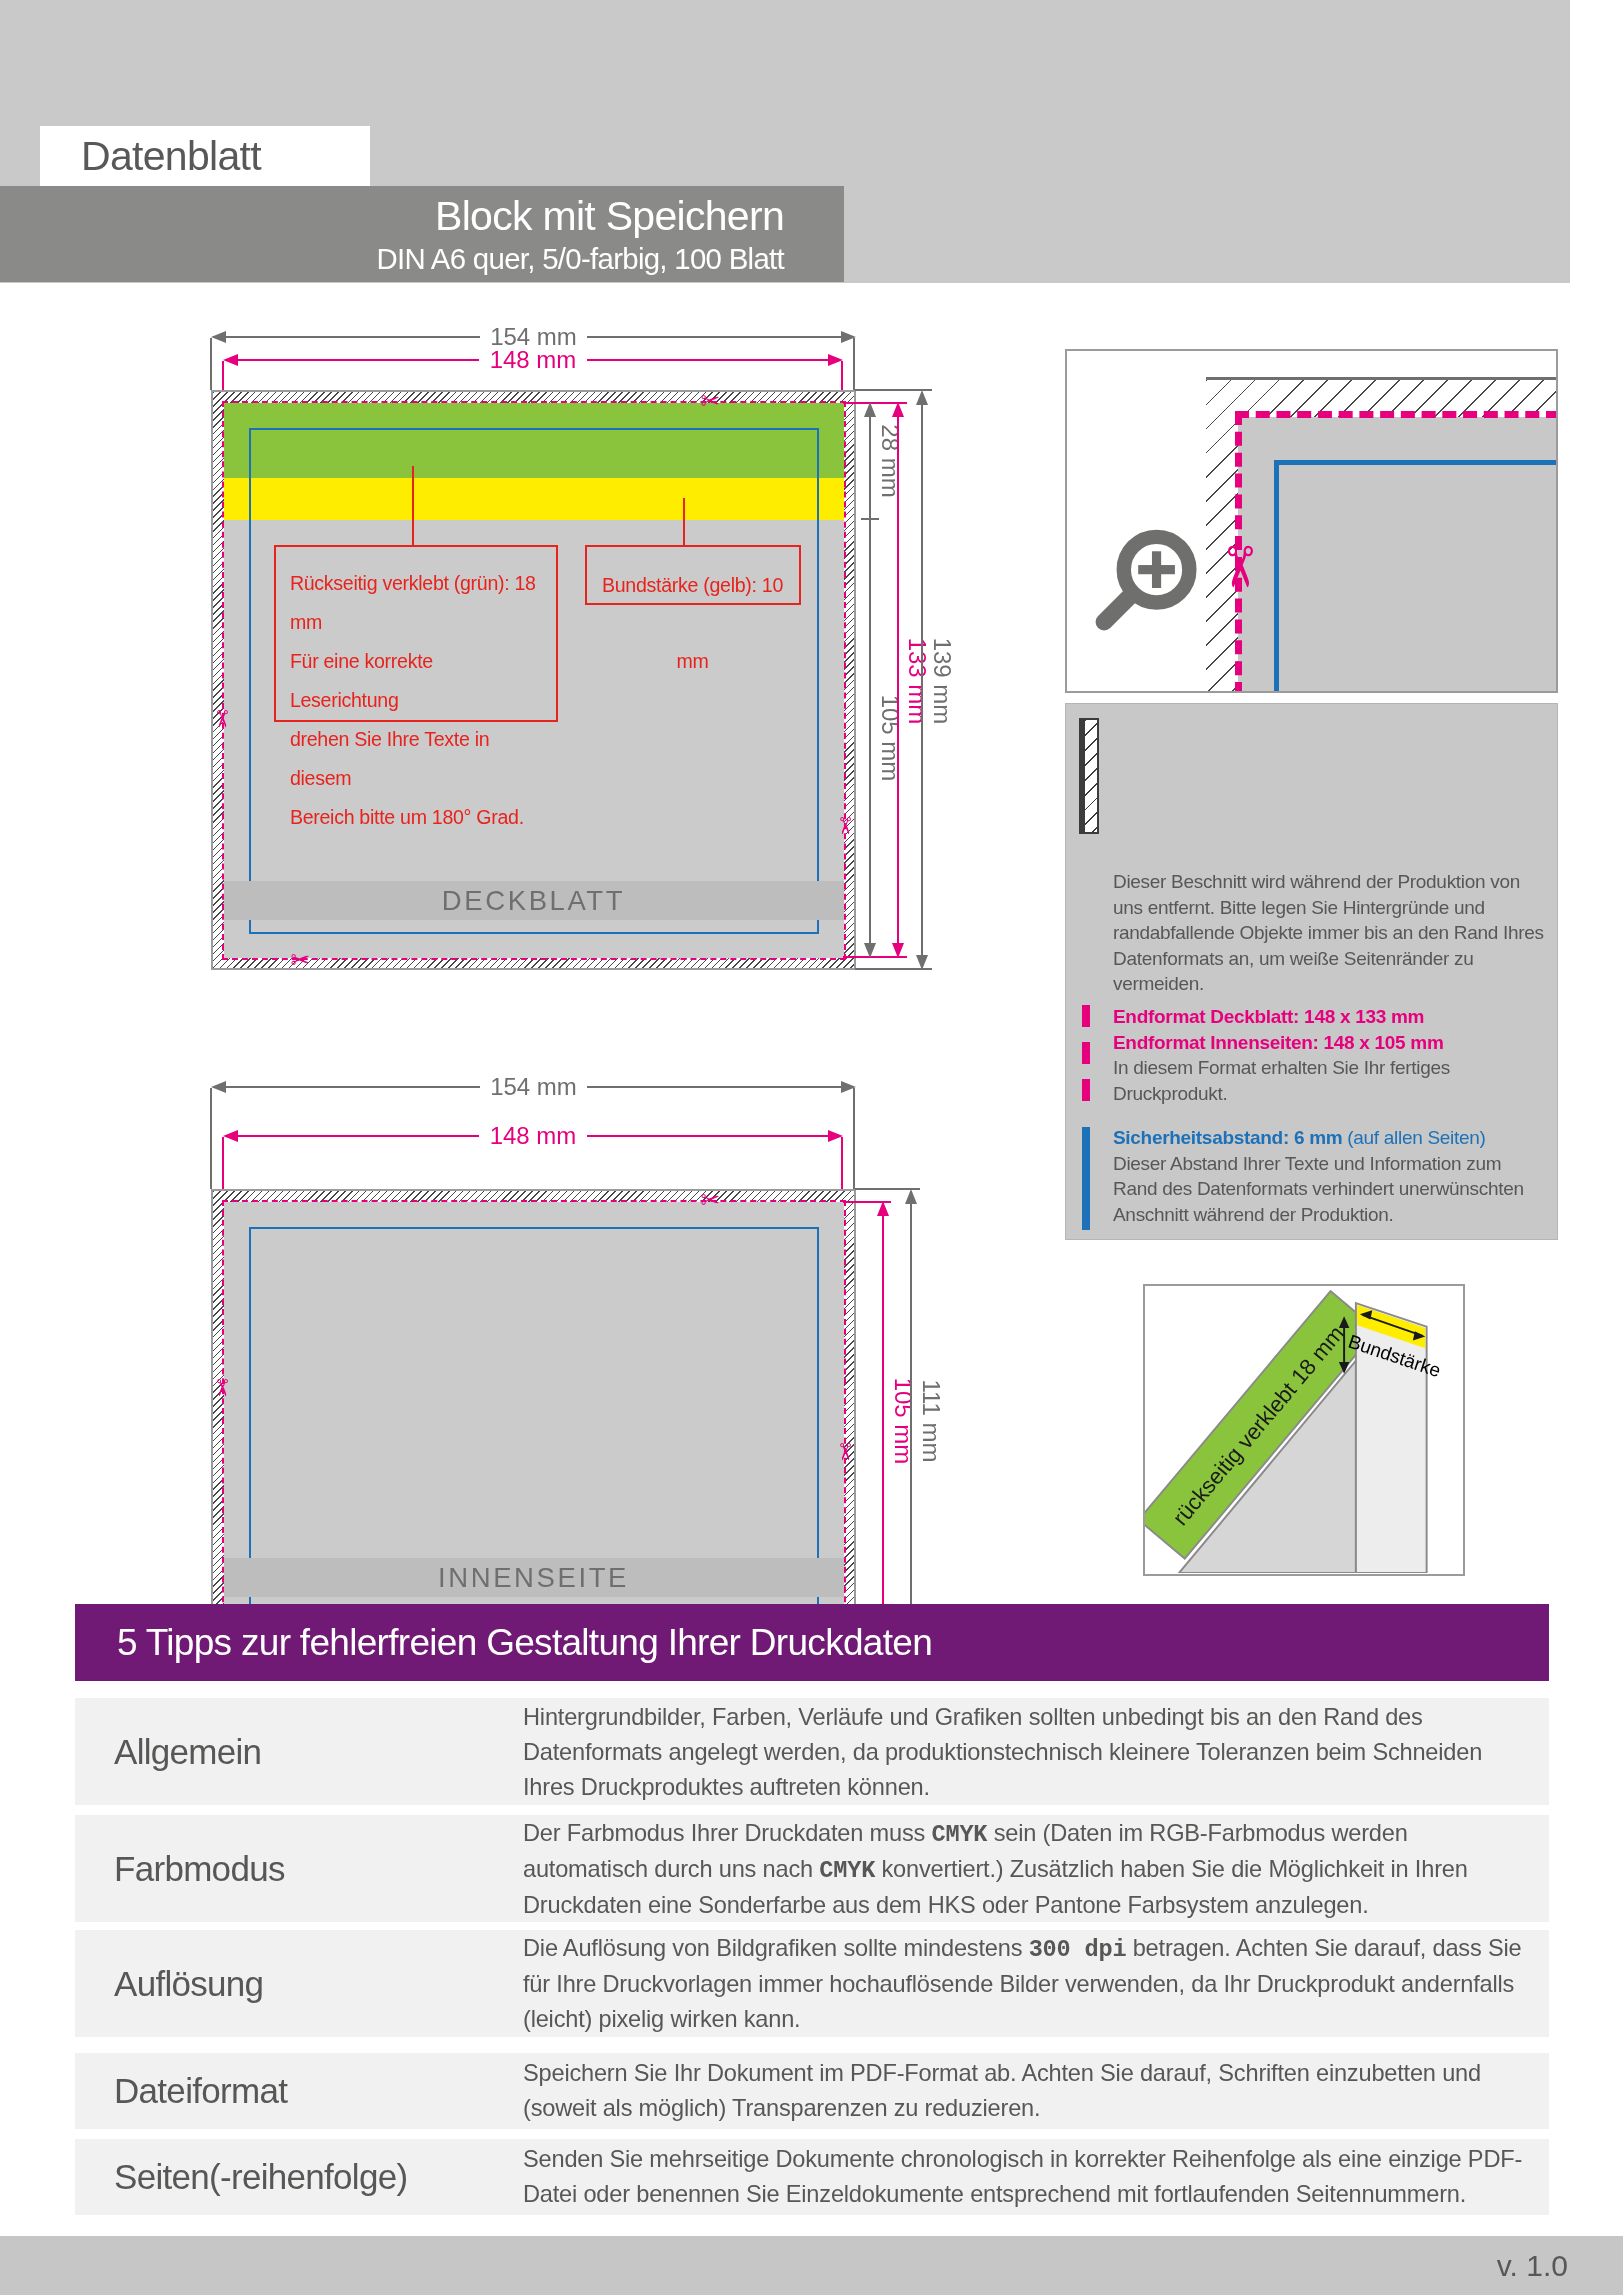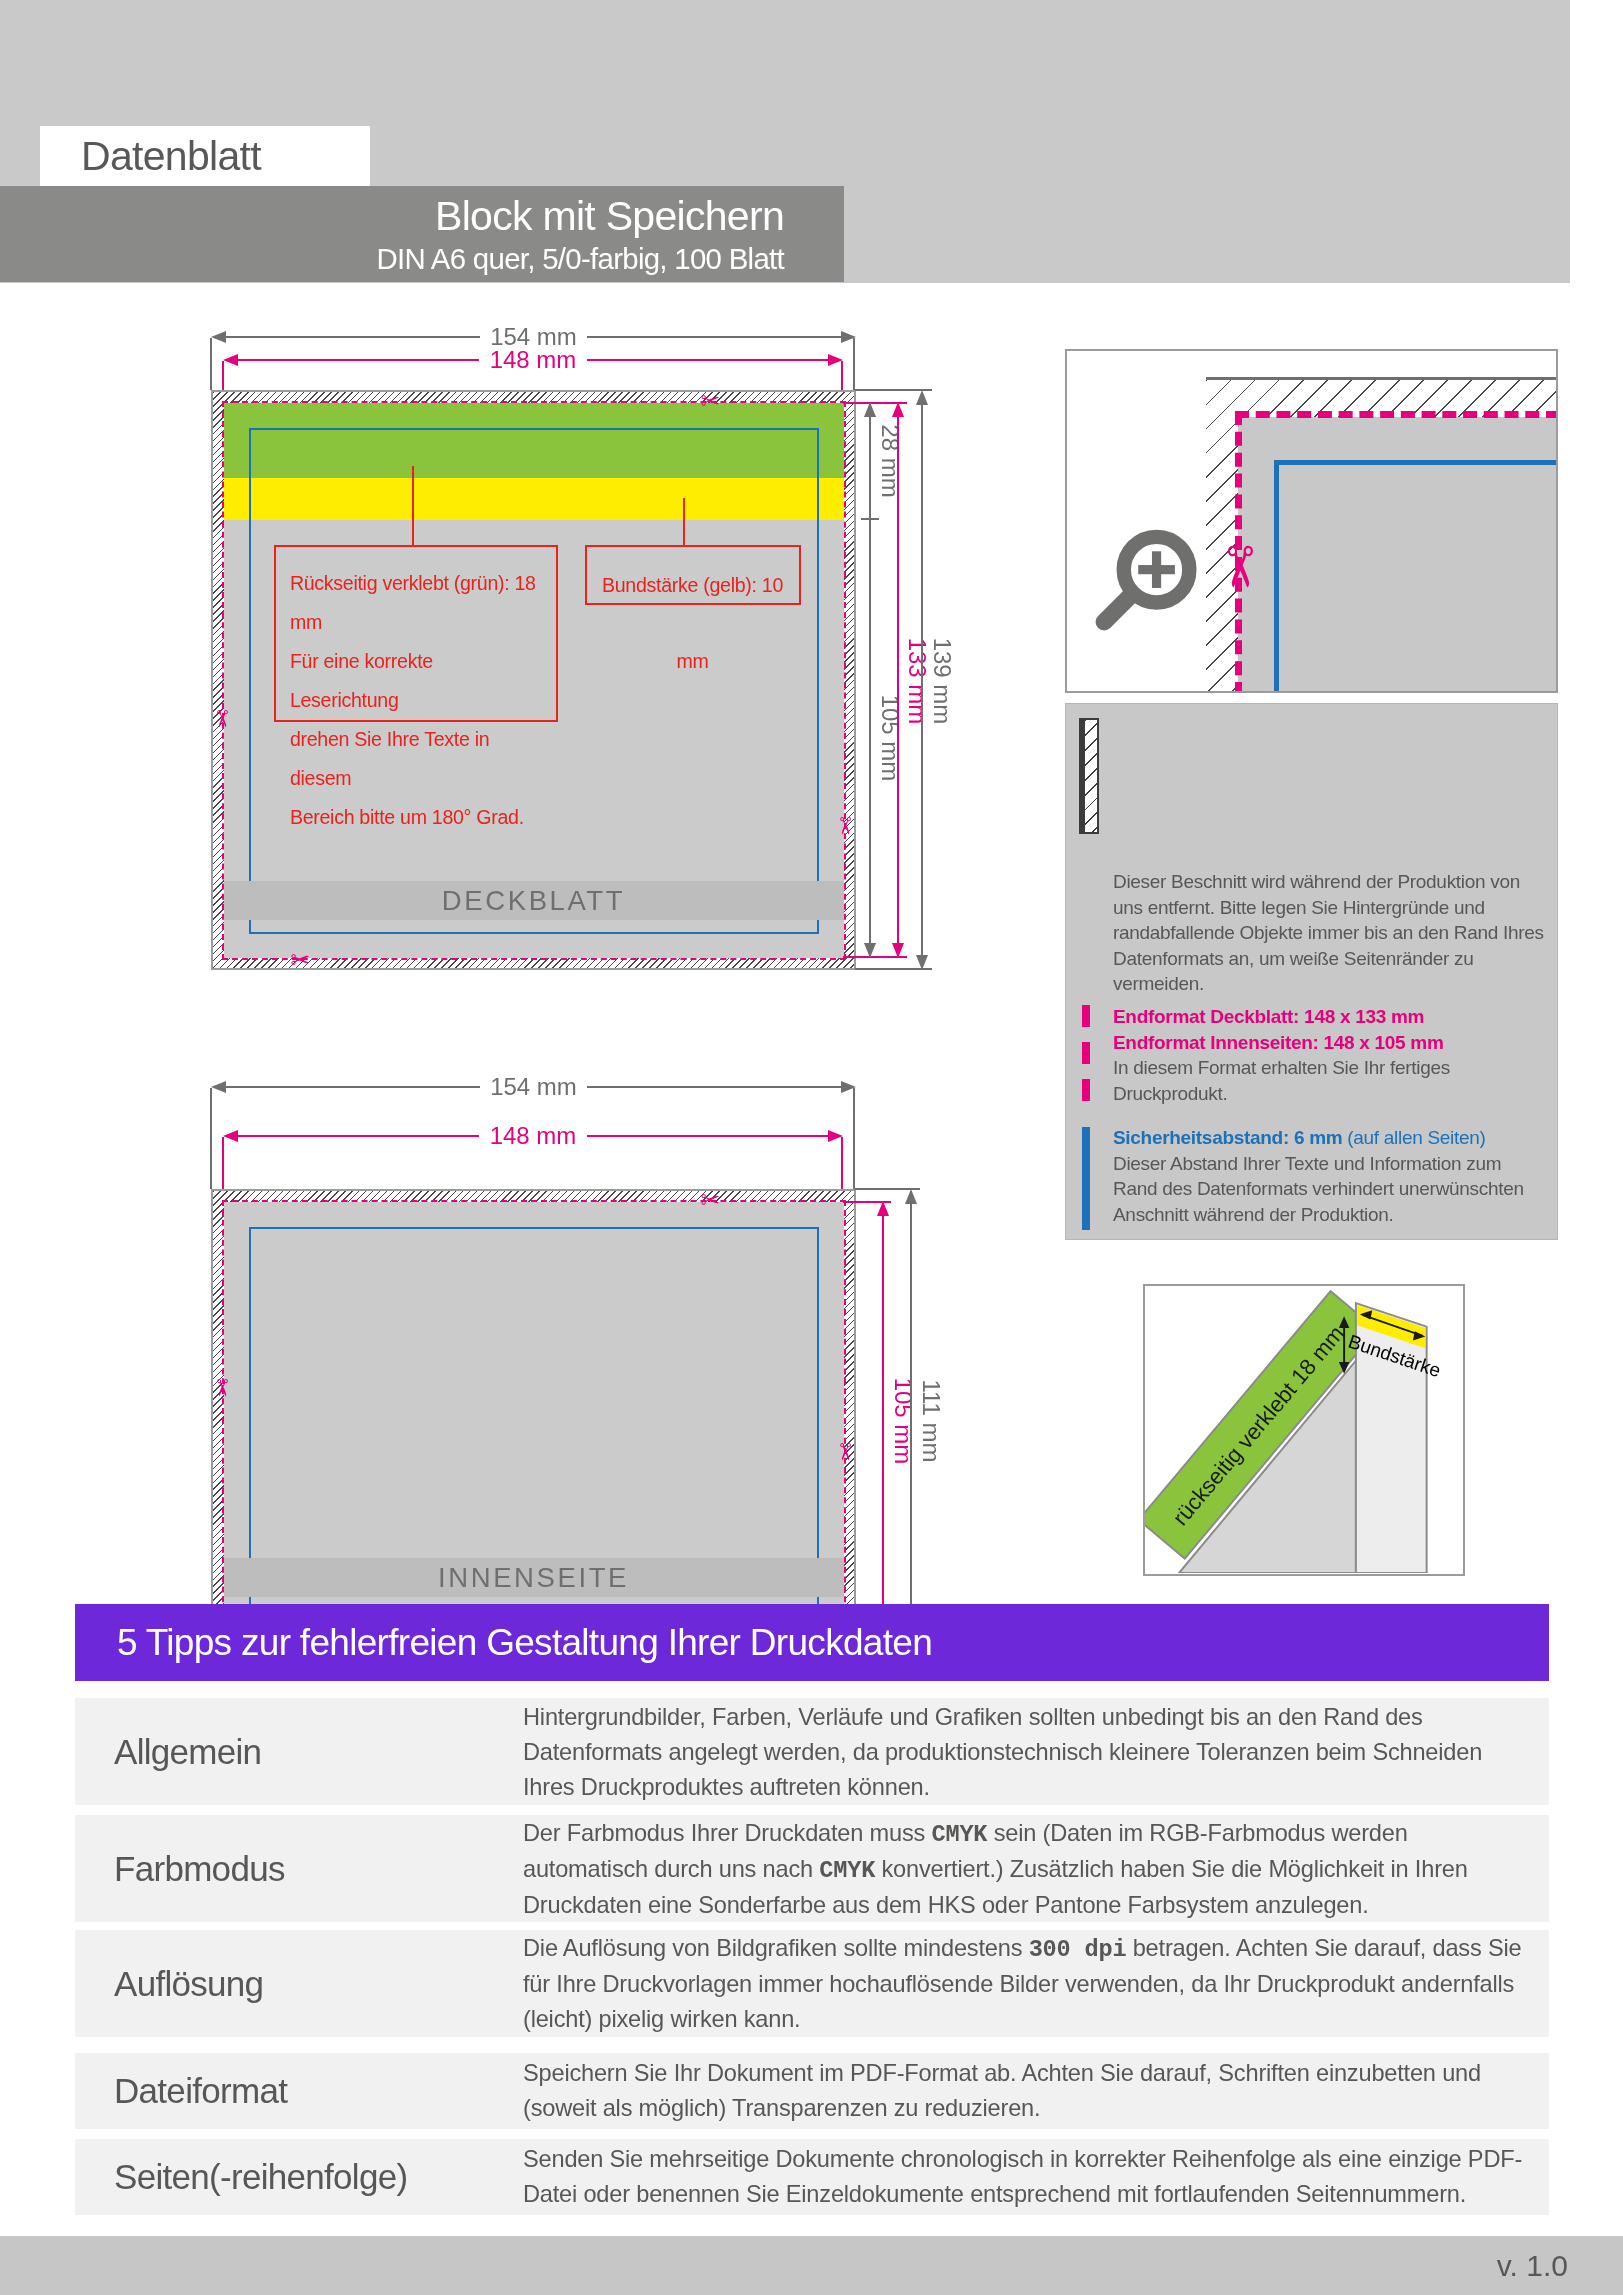--- a/index.html
+++ b/index.html
@@ -61,21 +61,21 @@
   .sw-hatch{position:absolute;left:13px;top:14.4px;width:19.6px;height:116px;box-sizing:border-box;
             border:2px solid #3c3c3b;border-left-width:6.5px;background:#fff;
             background-image:repeating-linear-gradient(135deg,#3c3c3b 0 1.3px,transparent 1.3px 10.5px);}
   .sw-dash{position:absolute;left:15.7px;top:301px;width:7.9px;height:103px;
            background:repeating-linear-gradient(180deg,var(--magenta) 0 22px,transparent 22px 37px);}
   .sw-blue{position:absolute;left:15.7px;top:423px;width:7.9px;height:103px;background:var(--blue);}
   
   .box3d{position:absolute;left:1143px;top:1284px;width:322px;height:292px;background:#fff;
          border:2.6px solid #9b9b9b;box-sizing:border-box;overflow:hidden;}
   
-  .tips-band{position:absolute;left:75px;top:1604px;width:1474px;height:77px;background:#6d28d9;
+  .tips-band{position:absolute;left:75px;top:1604px;width:1474px;height:77px;background:#701a75;
              color:#fff;font-size:37px;line-height:77px;padding-left:42px;box-sizing:border-box;letter-spacing:-0.7px;}
   .tip-row{position:absolute;left:75px;width:1474px;background:#f1f1f1;}
   .tip-row .rl{position:absolute;left:39px;top:50%;transform:translateY(-50%);font-size:35px;color:#575756;letter-spacing:-0.7px;}
   .tip-row .rt{position:absolute;left:448px;right:18.3px;top:50%;transform:translateY(-50%);
                font-size:23.6px;line-height:35px;color:#575756;letter-spacing:-0.2px;}
   .rt .b{font-weight:bold;font-family:Liberation Mono, monospace;}
   .footer{position:absolute;left:0;top:2236px;width:1623px;height:60px;background:#c6c6c6;
           text-align:right;font-size:30px;line-height:60px;color:#575756;padding-right:55px;box-sizing:border-box;}
 </style>
 </head>

